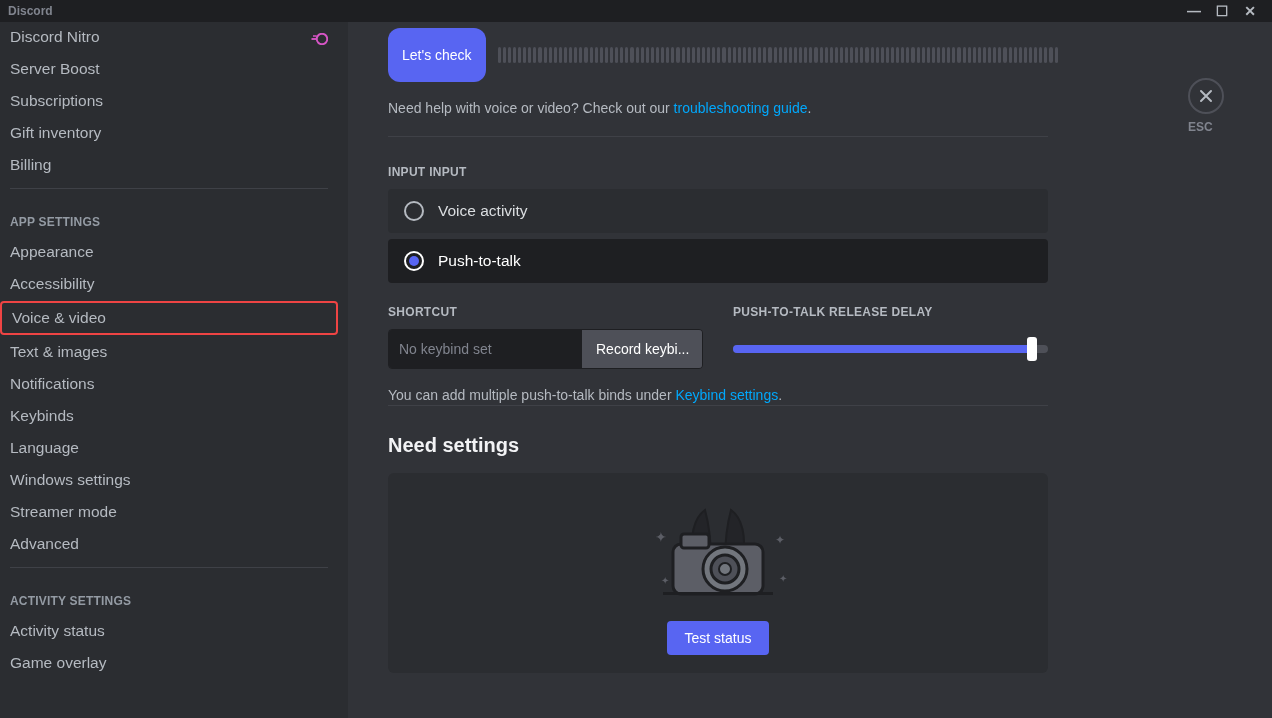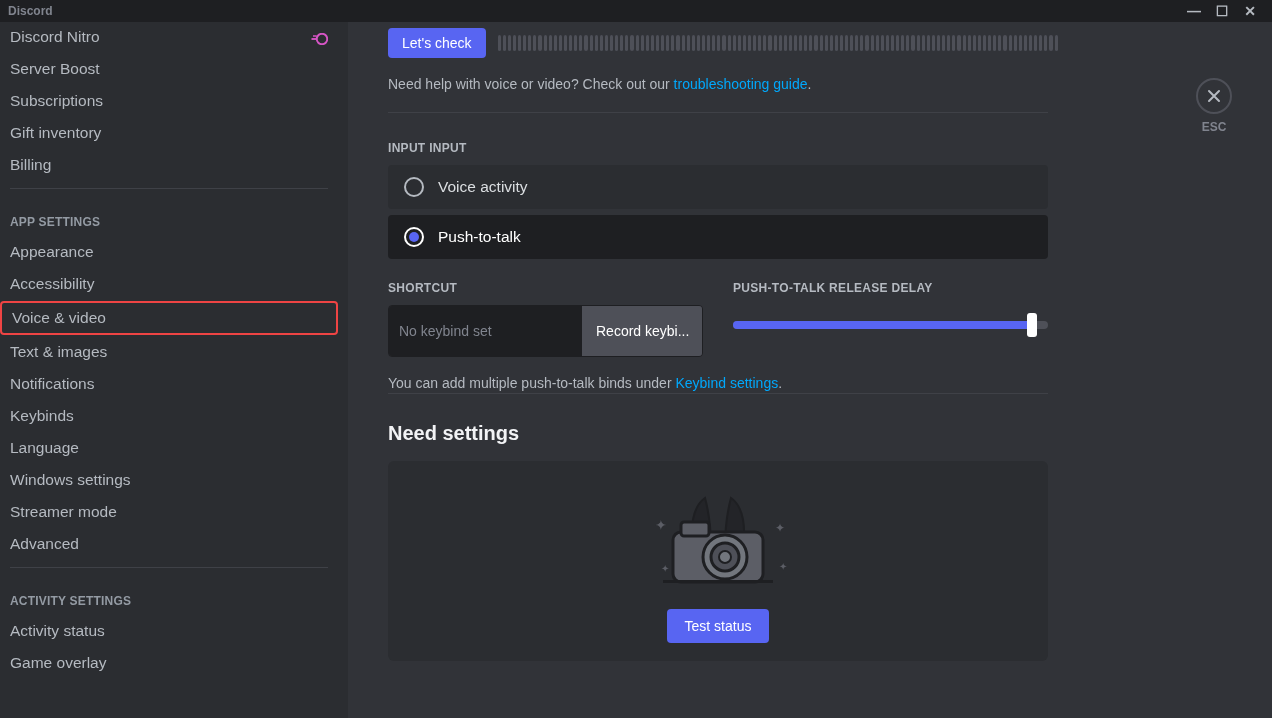--- a/index.html
+++ b/index.html
@@ -38,23 +38,22 @@
   padding-top: 0;
 }
 .content {
   flex: 1;
   position: relative;
   padding: 6px 40px 0 40px;
   overflow: hidden;
 }
 .closewrap {
   position: absolute;
-  right: 40px;
+  right: 48px;
   top: 56px;
-  text-align: center;
 }
 .closebtn {
   width: 36px; height: 36px;
   border: 2px solid #4e5058;
   border-radius: 50%;
   display: flex; align-items: center; justify-content: center;
   color: #b5bac1;
   font-size: 18px;
 }
 .esclbl { font-size: 12px; color: #80848e; margin-top: 6px; font-weight: 600; }
@@ -83,22 +82,22 @@
   width: 18px; height: 12px;
   display: inline-block;
 }
 .divider-side { height: 1px; background: #3f4147; margin: 8px 10px; }
 
 
 .letscheck {
   background: #5865f2;
   color: #fff;
   border: none;
-  border-radius: 4px;
-  padding: 7px 14px;
+  border-radius: 12px;
+  padding: 19px 14px;
   font-size: 14px;
   font-weight: 500;
 }
 .checkrow { display: flex; align-items: center; gap: 12px; margin-bottom: 18px; }
 .meterbar {
   flex: 1;
   height: 16px;
   display: flex;
   gap: 2px;
   max-width: 560px;
@@ -140,21 +139,21 @@
 .radio-row.sel .radio-circ { border-color: #fff; }
 .radio-dot { width: 10px; height: 10px; border-radius: 50%; background: #5865f2; }
 
 .two-col { display: flex; gap: 30px; max-width: 660px; margin-bottom: 18px; }
 .col { flex: 1; }
 .keybind-box {
   display: flex;
   border: 1px solid #1e1f22;
   border-radius: 4px;
   overflow: hidden;
-  height: 52px;
+  height: 40px;
 }
 .keybind-input {
   flex: 1;
   background: #1e1f22;
   color: #80848e;
   padding: 0 10px;
   font-size: 14px;
   display: flex; align-items: center;
 }
 .recordbtn {

